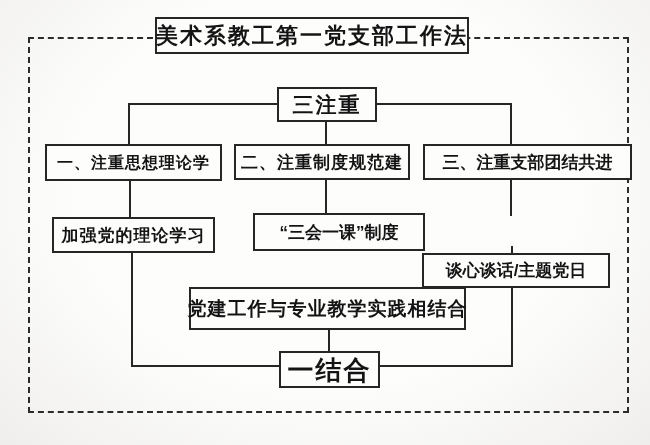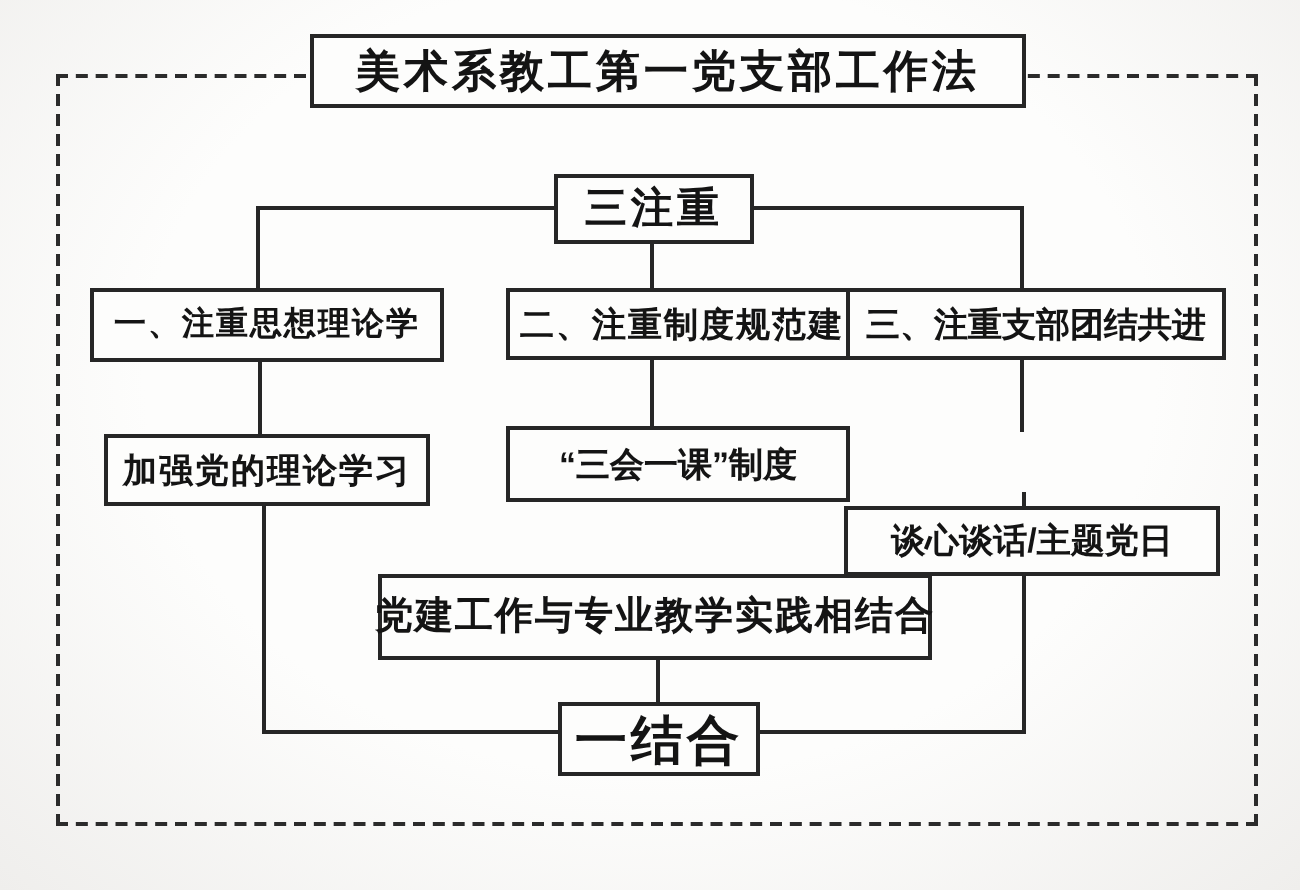--- a/index.html
+++ b/index.html
@@ -33,25 +33,25 @@
     justify-content: center;
     background: #fdfdfc;
     border: 2px solid #262626;
     color: #141414;
     font-weight: bold;
     text-align: center;
     white-space: nowrap;
     z-index: 2;
     line-height: 1;
   }
-  .node-title    { left:155px; top:17px;  width:358px; height:37px; font-size:22px; letter-spacing:2px; z-index:3; border-width:2px; }
+  .node-title    { left:155px; top:17px;  width:314px; height:37px; font-size:22px; letter-spacing:2px; z-index:3; border-width:2px; }
   .node-root     { left:277px; top:87px;  width:100px; height:35px; font-size:21px; letter-spacing:2px; }
   .node-b1       { left:45px;  top:144px; width:177px; height:37px; font-size:16px; letter-spacing:1px; }
-  .node-b2       { left:253px; top:144px; width:176px; height:36px; font-size:17px; letter-spacing:1px; }
-  .node-b3       { left:423px; top:144px; width:190px; height:36px; font-size:17px; }
+  .node-b2       { left:234px; top:144px; width:176px; height:36px; font-size:17px; letter-spacing:1px; }
+  .node-b3       { left:423px; top:144px; width:209px; height:36px; font-size:17px; }
   .node-d1       { left:52px;  top:217px; width:163px; height:36px; font-size:17px; letter-spacing:1px; }
   .node-d2       { left:253px; top:213px; width:172px; height:38px; font-size:17px; }
   .node-d3       { left:422px; top:213px; width:188px; height:35px; font-size:17px;margin-top:40px; }
   .node-integr   { left:189px; top:287px; width:277px; height:43px; font-size:19px; letter-spacing:1px; }
   .node-bottom   { left:279px; top:351px; width:101px; height:37px; font-size:26px; letter-spacing:2px; }
 
   .l-root-left-h   { left:128px; top:103px; width:150px; height:2px; }
   .l-root-left-v   { left:128px; top:103px; width:2px;  height:42px; }
   .l-root-right-h  { left:376px; top:103px; width:136px; height:2px; }
   .l-root-right-v  { left:510px; top:103px; width:2px;  height:42px; }

